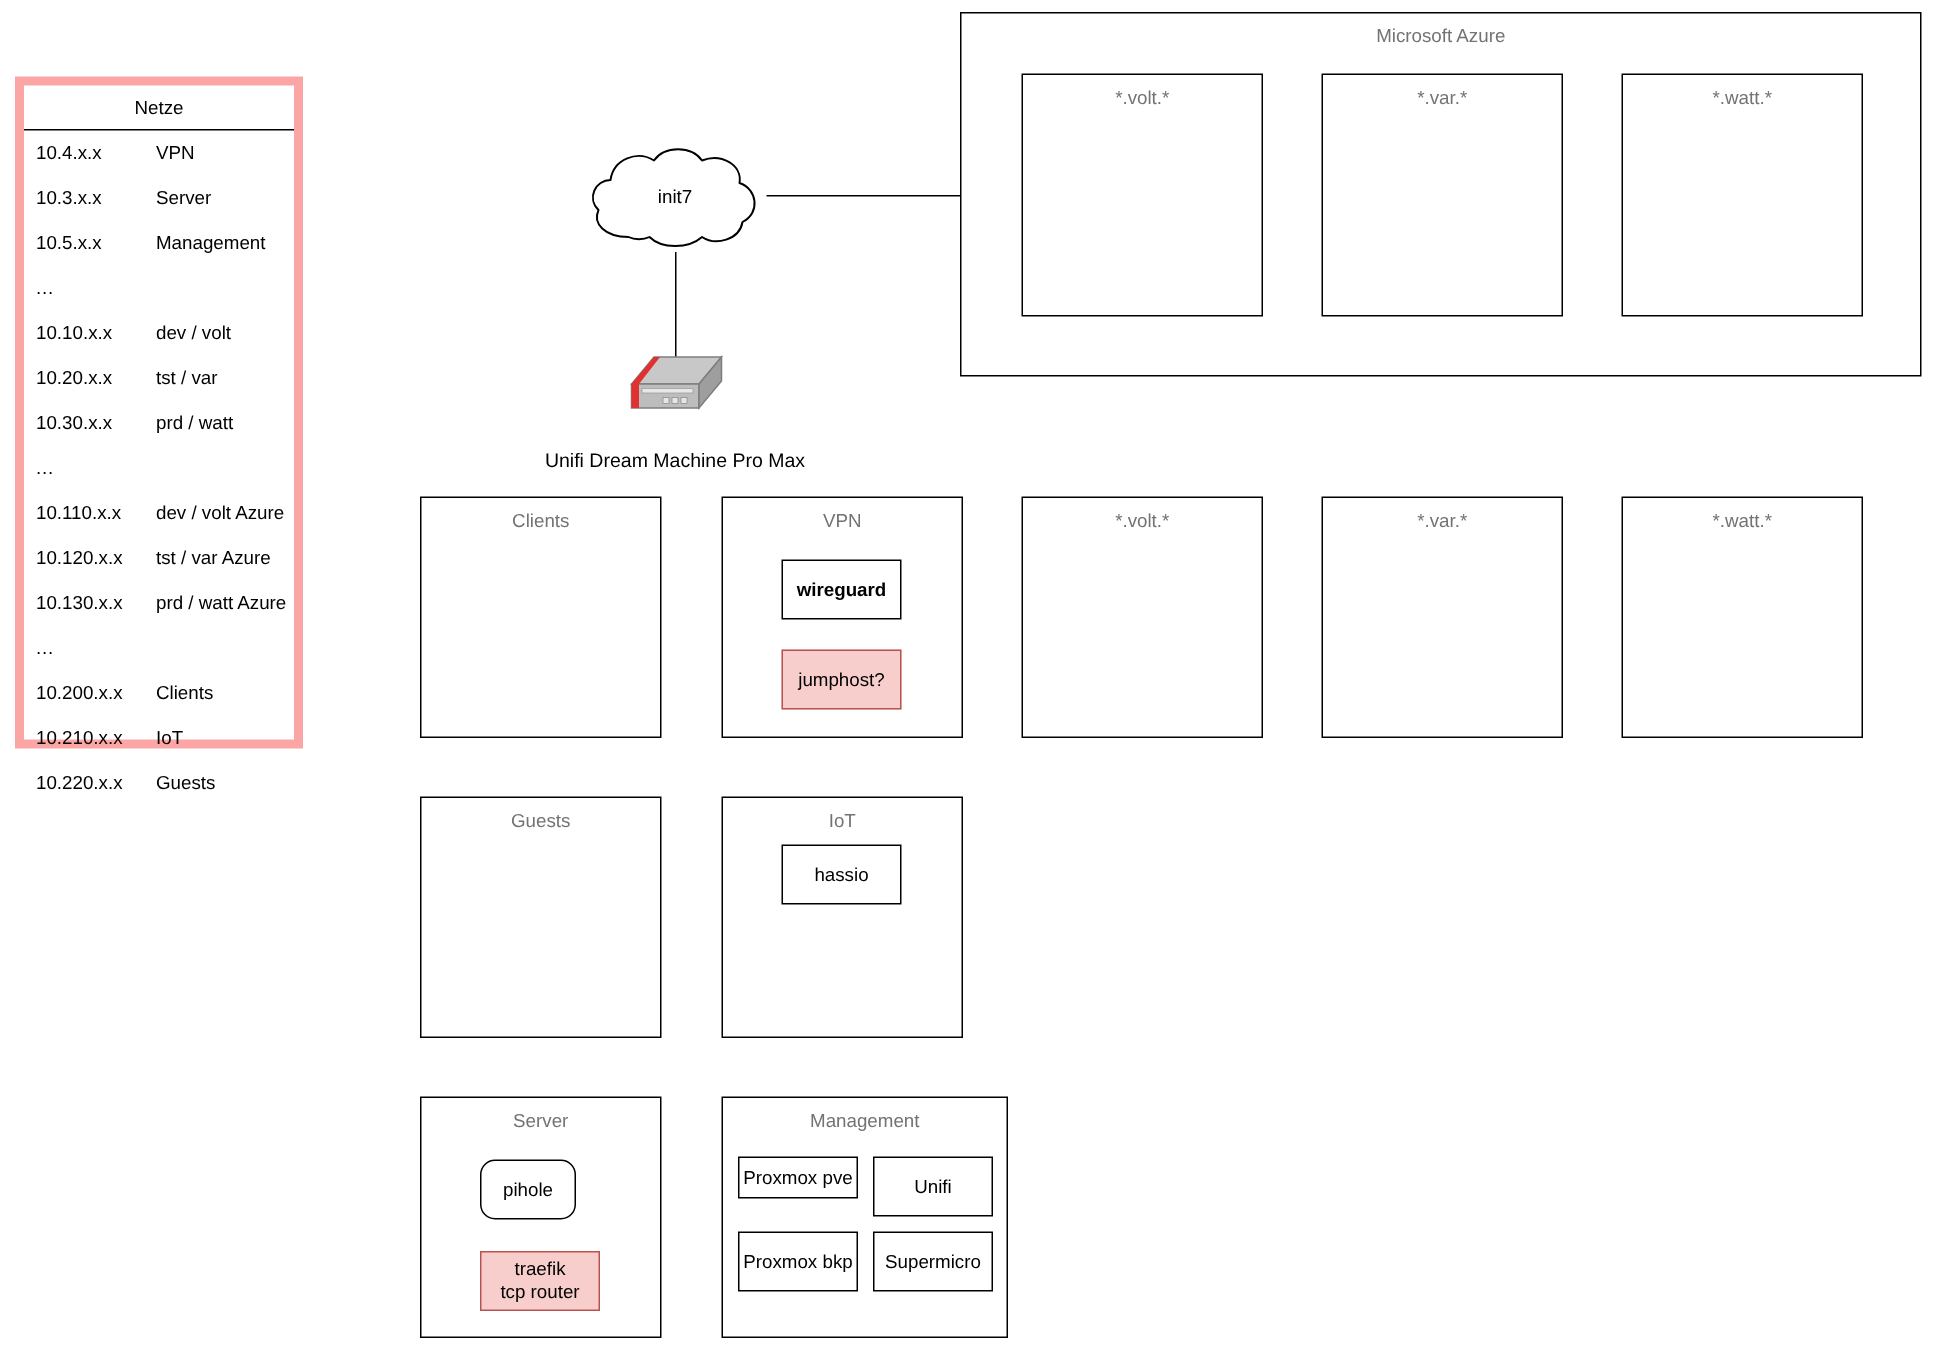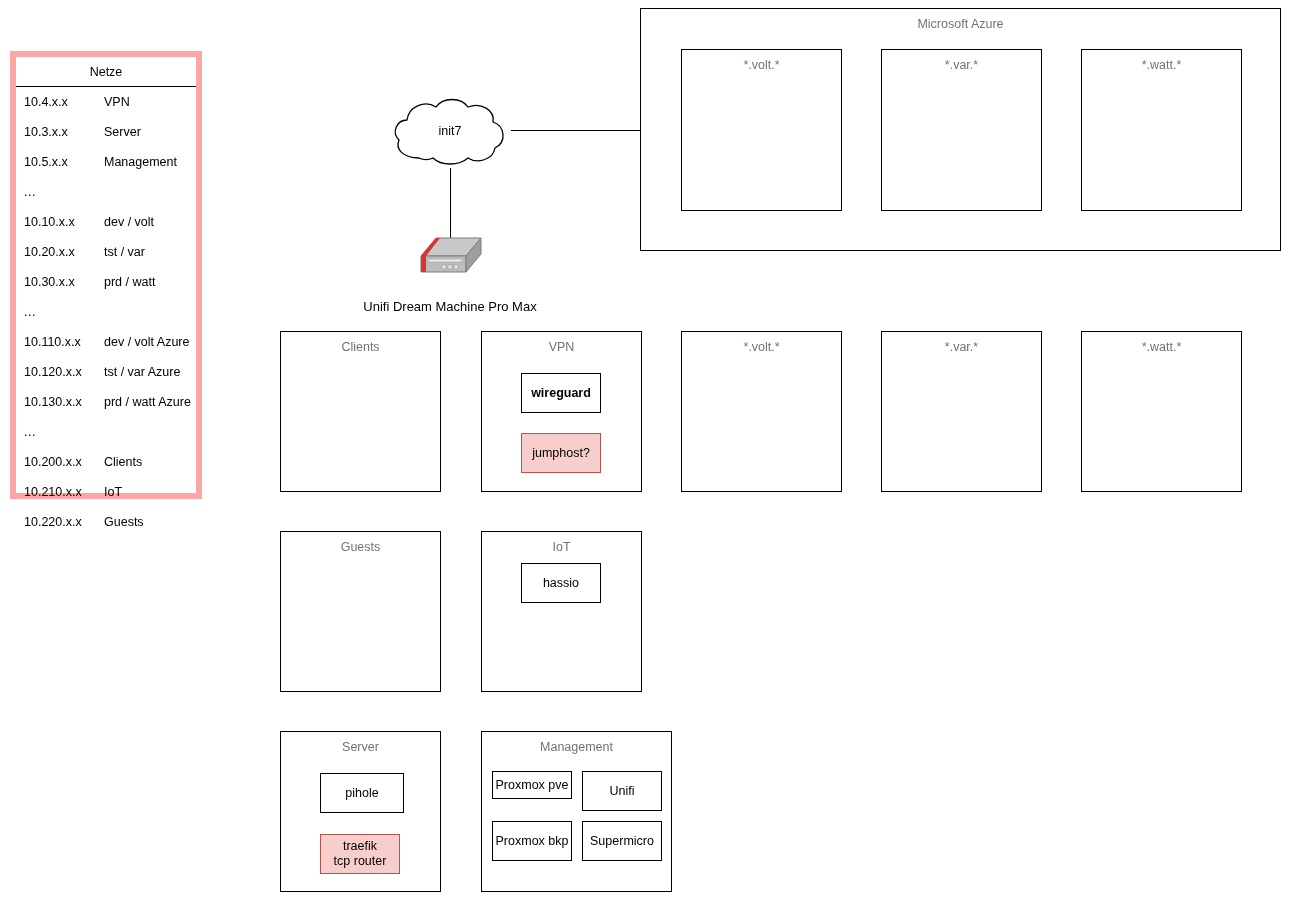--- a/index.html
+++ b/index.html
@@ -289,21 +289,21 @@
   <div class="box-title container-title">Guests</div>
 </div>
 
 <div class="box" style="left:481px; top:531px; width:161px; height:161px;">
   <div class="box-title container-title">IoT</div>
   <div class="node" style="left:39px; top:31px; width:80px; height:40px;">hassio</div>
 </div>
 
 <div class="box" style="left:280px; top:731px; width:161px; height:161px;">
   <div class="box-title container-title">Server</div>
-  <div class="node" style="left:39px; top:41px; width:84px; height:40px;">pihole</div>
+  <div class="node" style="left:39px; top:41px; width:64px; height:40px;border-radius:10px;">pihole</div>
   <div class="node pink" style="left:39px; top:102px; width:80px; height:40px; flex-direction:column;align-items:center;">
     <span>traefik</span>
     <span>tcp router</span>
   </div>
 </div>
 
 <div class="box" style="left:481px; top:731px; width:191px; height:161px;">
   <div class="box-title container-title">Management</div>
   <div class="node" style="left:10px; top:39px; width:80px; height:28px;">Proxmox pve</div>
   <div class="node" style="left:100px; top:39px; width:80px; height:40px;">Unifi</div>

